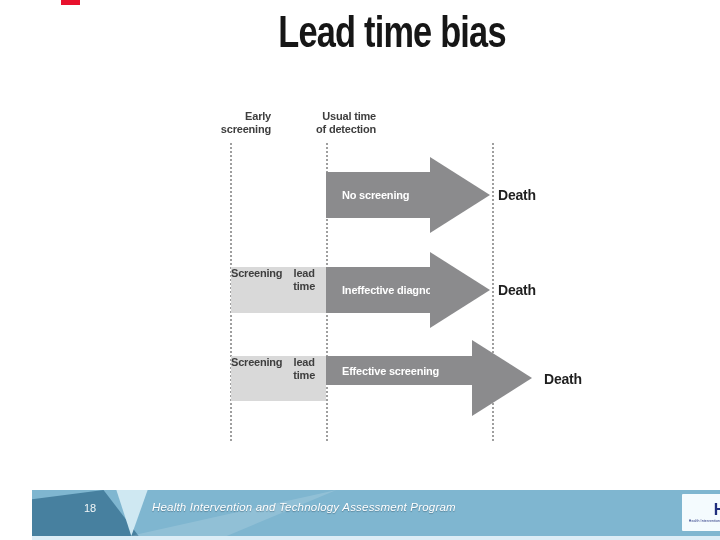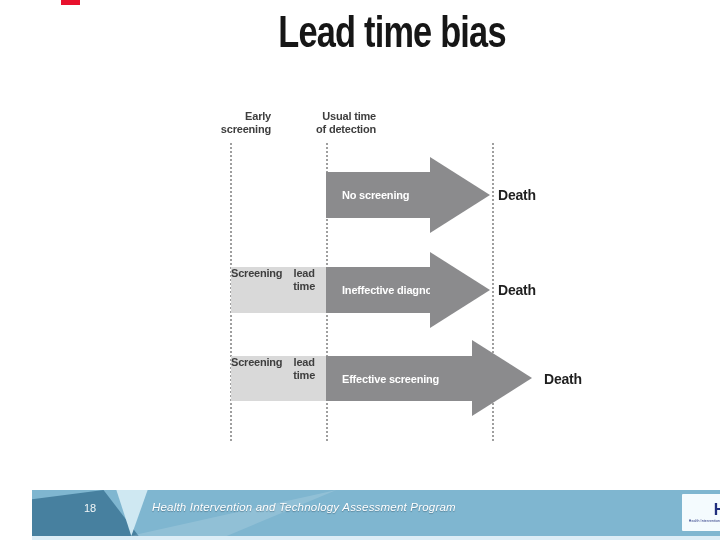--- a/index.html
+++ b/index.html
@@ -32,21 +32,21 @@
             text-align:center;font-size:11px;font-weight:700;
             color:var(--text-dark,#3e3e3e);line-height:13px;letter-spacing:-0.2px;}
   .lb2{top:267px;height:46px}
   .lb3{top:356px;height:45px}
 
   
   .arrow-body{position:absolute;background:var(--arrow-gray,#8b8b8d);z-index:2;
               display:flex;align-items:center;}
   .ab1{left:294px;top:172px;width:104px;height:46px}
   .ab2{left:294px;top:267px;width:104px;height:46px}
-  .ab3{left:294px;top:356px;width:146px;height:45px}
+  .ab3{left:294px;top:356px;width:146px;height:29px}
   .arrow-label{color:#ffffff;font-size:11px;font-weight:700;padding-left:16px;
                white-space:nowrap;letter-spacing:-0.2px;}
   .arrow-head{position:absolute;width:0;height:0;z-index:2;
               border-top:38px solid transparent;border-bottom:38px solid transparent;
               border-left:60px solid var(--arrow-gray,#8b8b8d);}
   .ah1{left:398px;top:157px}
   .ah2{left:398px;top:252px}
   .ah3{left:440px;top:340px}
 
   .death{position:absolute;font-size:14px;font-weight:700;color:#1f1f1f;

